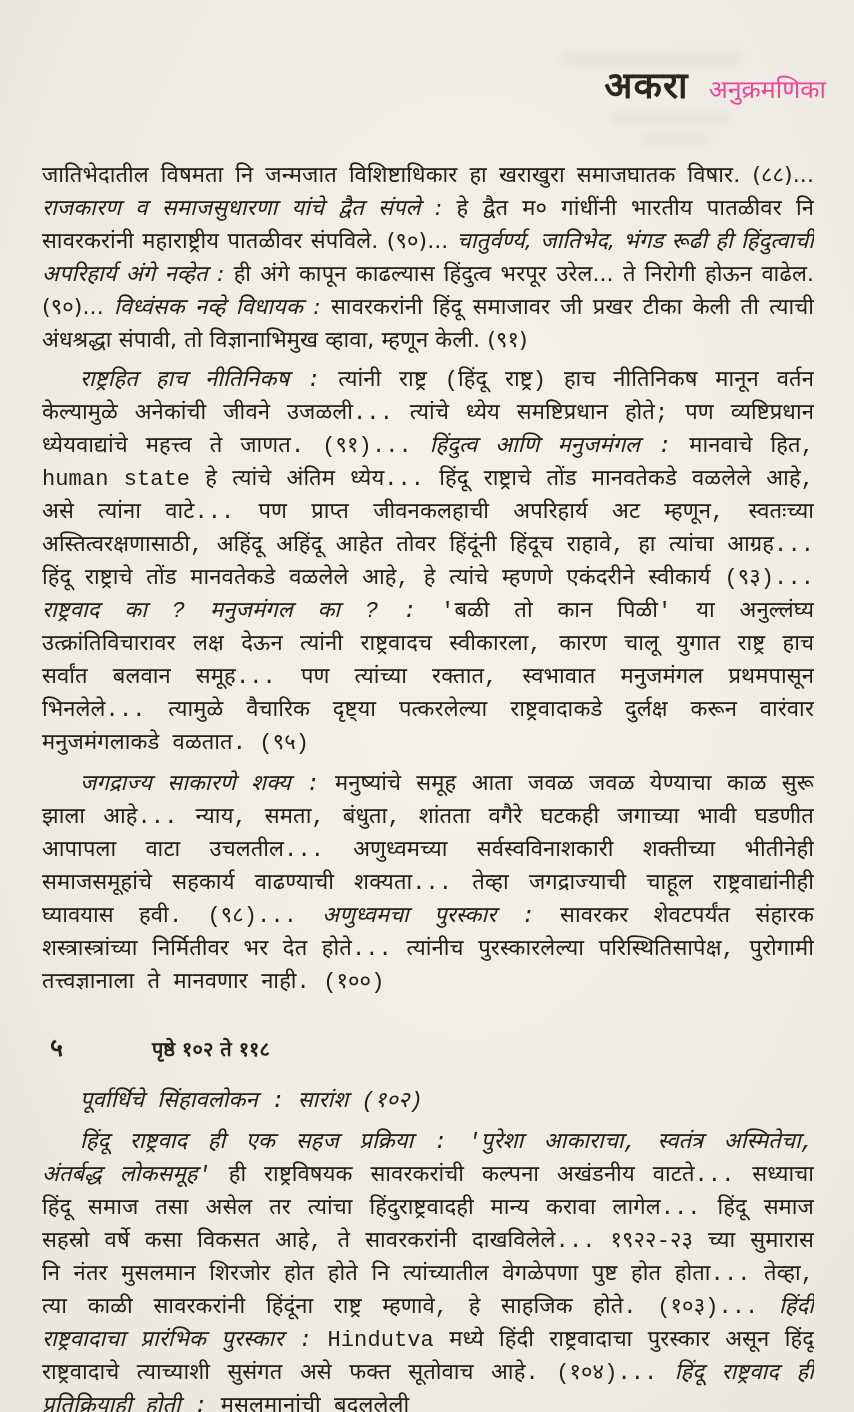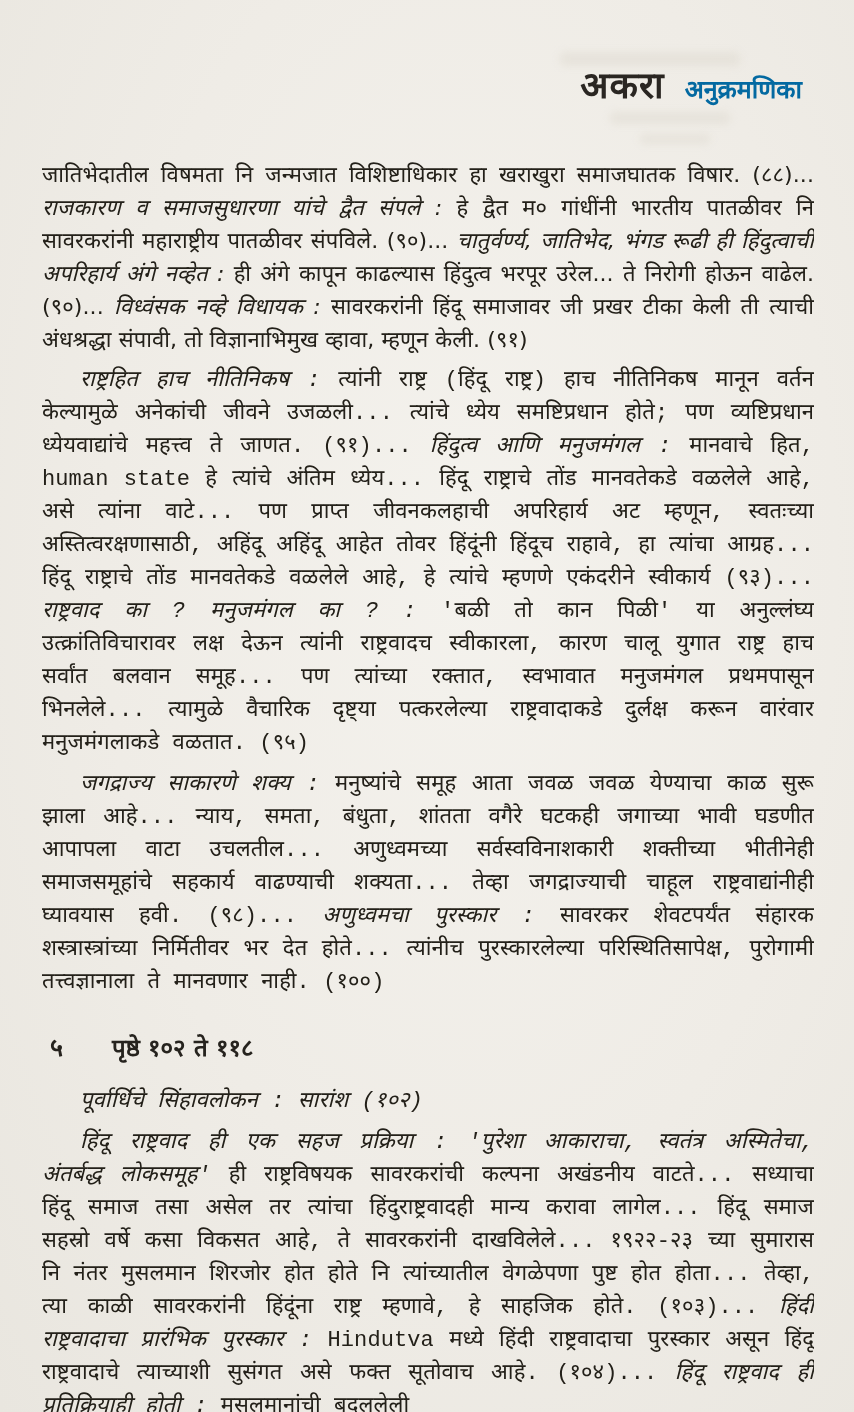--- a/index.html
+++ b/index.html
@@ -29,36 +29,36 @@
     border-radius: 4px;
     pointer-events: none;
   }
   .ghost.g1 { left: 560px; top: 52px;  width: 180px; height: 14px; }
   .ghost.g2 { left: 610px; top: 112px; width: 120px; height: 12px; }
   .ghost.g3 { left: 640px; top: 134px; width: 70px;  height: 10px; }
 
   .page-header {
     position: absolute;
     top: 58px;
-    right: 52px;
+    right: 28px;
     display: flex;
     align-items: baseline;
     gap: 20px;
     white-space: nowrap;
   }
   .chapter-word {
     font-size: 37px;
     font-weight: 700;
     letter-spacing: 1px;
     color: #2a2622;
   }
   .header-title {
     font-size: 25px;
-    font-weight: 700;
-    color: #0369a1;
+    font-weight: 400;
+    color: #ec4899;
   }
 
   .content {
     position: absolute;
     left: 42px;
     right: 40px;
     top: 158px;
     bottom: 0;
     overflow: hidden;
   }
@@ -81,22 +81,23 @@
     color: #26231e;
   }
   .section-number {
     width: 62px;
     padding-left: 8px;
     flex: 0 0 auto;
   }
   .section-title { flex: 1 1 auto; }
   .section-pages {
     flex: 0 0 auto;
-    font-size: 24px;
+    font-size: 20px;
     white-space: nowrap;
+    margin-left: 40px;
   }
 </style>
 </head>
 <body>
 
 <div class="page">
 
   <div class="ghost g1"></div>
   <div class="ghost g2"></div>
   <div class="ghost g3"></div>

